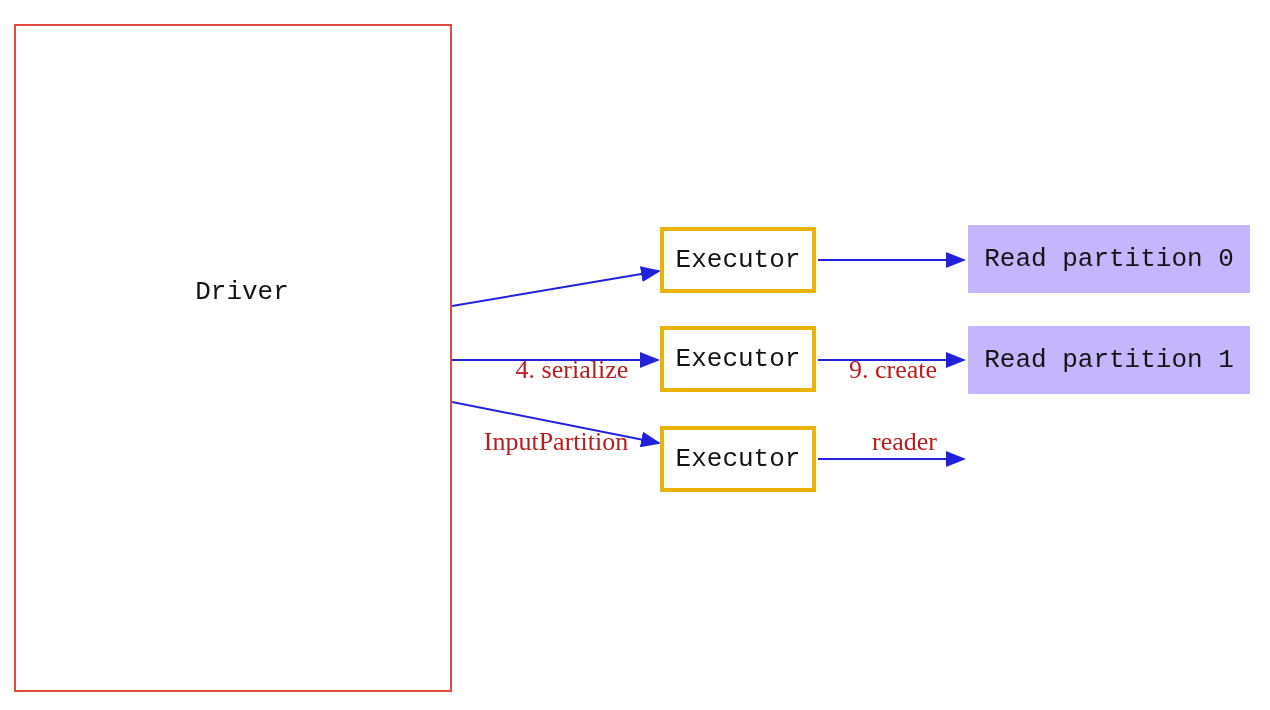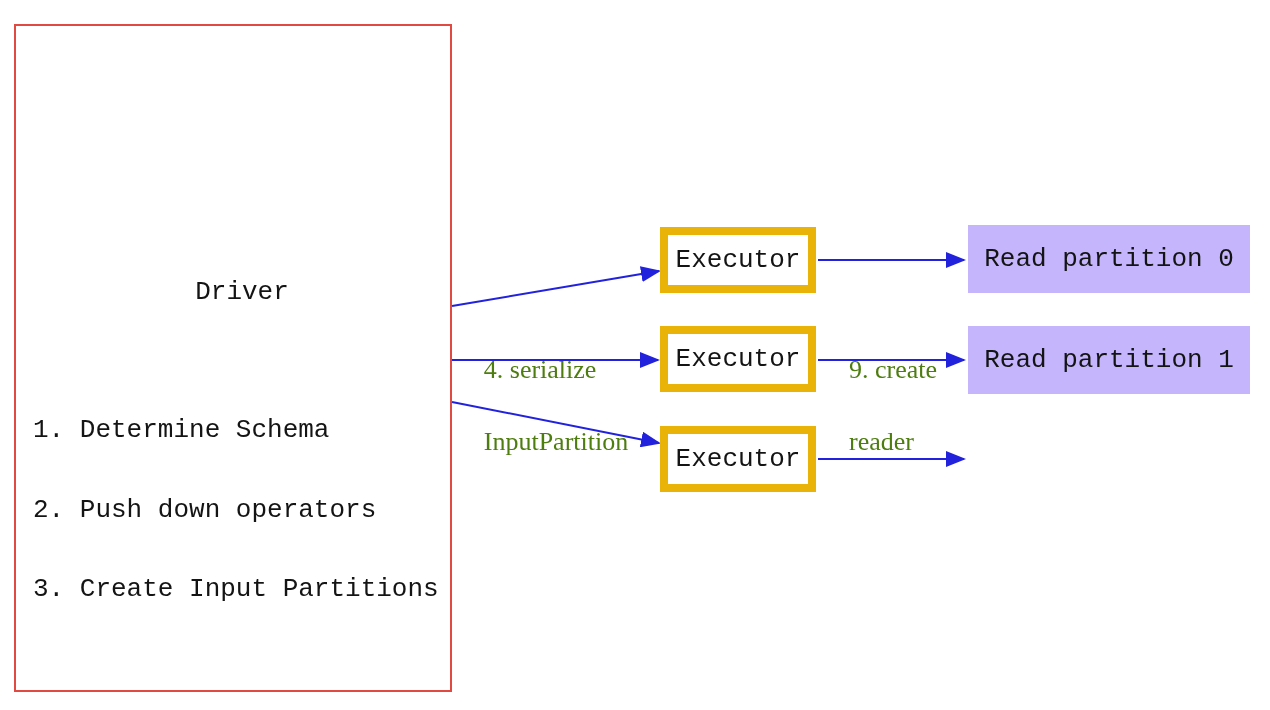--- a/index.html
+++ b/index.html
@@ -15,57 +15,52 @@
   }
   .driver-title{
     position:absolute;left:0;right:0;top:253px;
     text-align:center;font-size:26px;line-height:26px;white-space:pre;padding-left:18px;
   }
   .driver-steps{
     position:absolute;left:17px;top:338px;
     font-size:26px;line-height:26.5px;white-space:pre;
   }
   .executor{
-    width:156px;height:66px;border:8px solid #eab308;background:#ffffff;
+    width:156px;height:66px;border:4px solid #eab308;background:#ffffff;
     display:flex;align-items:center;justify-content:center;
     font-size:26px;line-height:26px;white-space:pre;
   }
   .e1{left:660px;top:227px}
   .e2{left:660px;top:326px}
   .e3{left:660px;top:426px}
   .partition{
     width:282px;height:68px;background:#c4b5fd;
     display:flex;align-items:center;justify-content:center;
     font-size:26px;line-height:26px;white-space:pre;
   }
   .p1{left:968px;top:225px}
   .p2{left:968px;top:326px}
   .p3{left:968px;top:425px}
   .edge-label{
     position:absolute;transform:translateX(-50%);
     font-family:"Liberation Serif","DejaVu Serif",serif;
-    font-size:26px;line-height:24px;text-align:left;white-space:pre;
-    color:#4d7c0f;
+    font-size:26px;line-height:24px;text-align:right;white-space:pre;
+    color:#b91c1c;
   }
   .l-serialize{left:556px;top:310px}
   .l-reader{left:893px;top:310px}
   .arrows{position:absolute;left:0;top:0;pointer-events:none;}
 </style>
 </head>
 <body>
 
 <div class="canvas">
 
   <div class="node driver">
     <div class="driver-title">Driver</div>
-    <div class="driver-steps">
-      <div>1. Determine Schema</div>
-      <div>2. Push down operators</div>
-      <div>3. Create Input Partitions</div>
-    </div>
   </div>
 
   <svg class="arrows" width="1270" height="710" viewBox="0 0 1270 710">
     <defs>
       <marker id="ah" markerWidth="10" markerHeight="8" refX="9" refY="4" orient="auto" markerUnits="strokeWidth">
         <path d="M0,0 L10,4 L0,8 Z" fill="#2222dd"></path>
       </marker>
     </defs>
     <line x1="452" y1="306" x2="659" y2="271" stroke="#2222dd" stroke-width="2" marker-end="url(#ah)"></line>
     <line x1="452" y1="360" x2="658" y2="360" stroke="#2222dd" stroke-width="2" marker-end="url(#ah)"></line>

